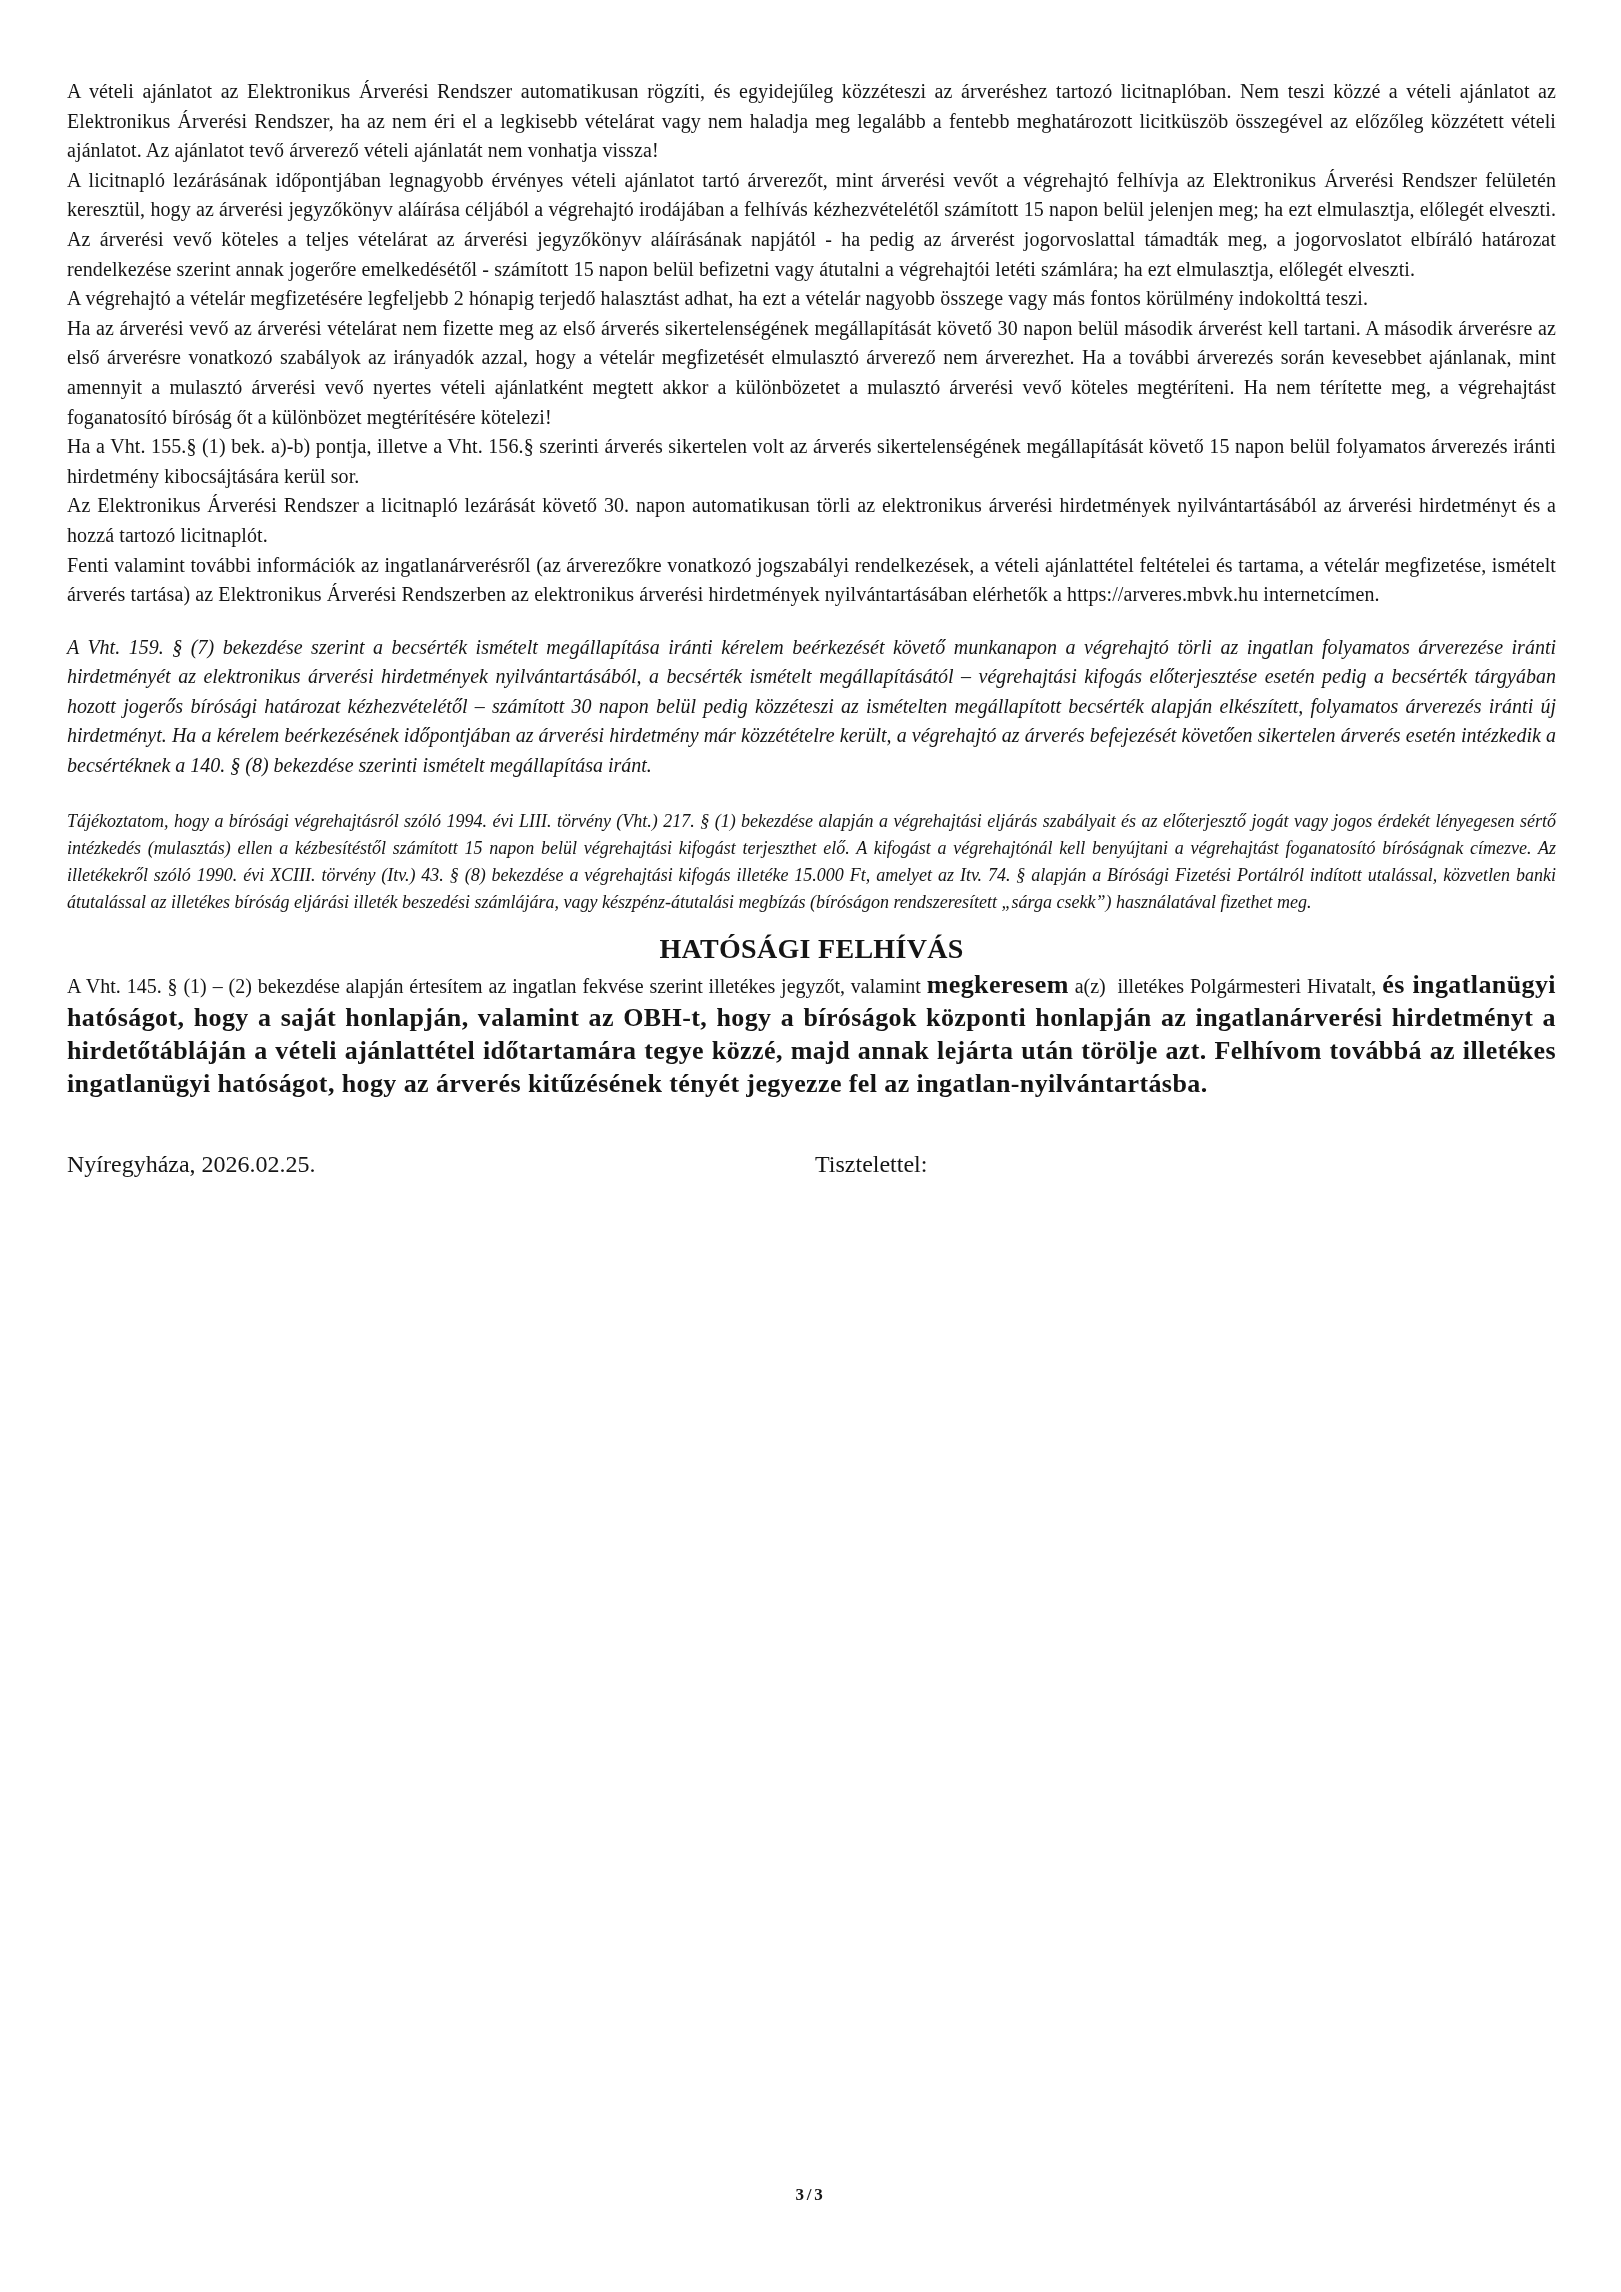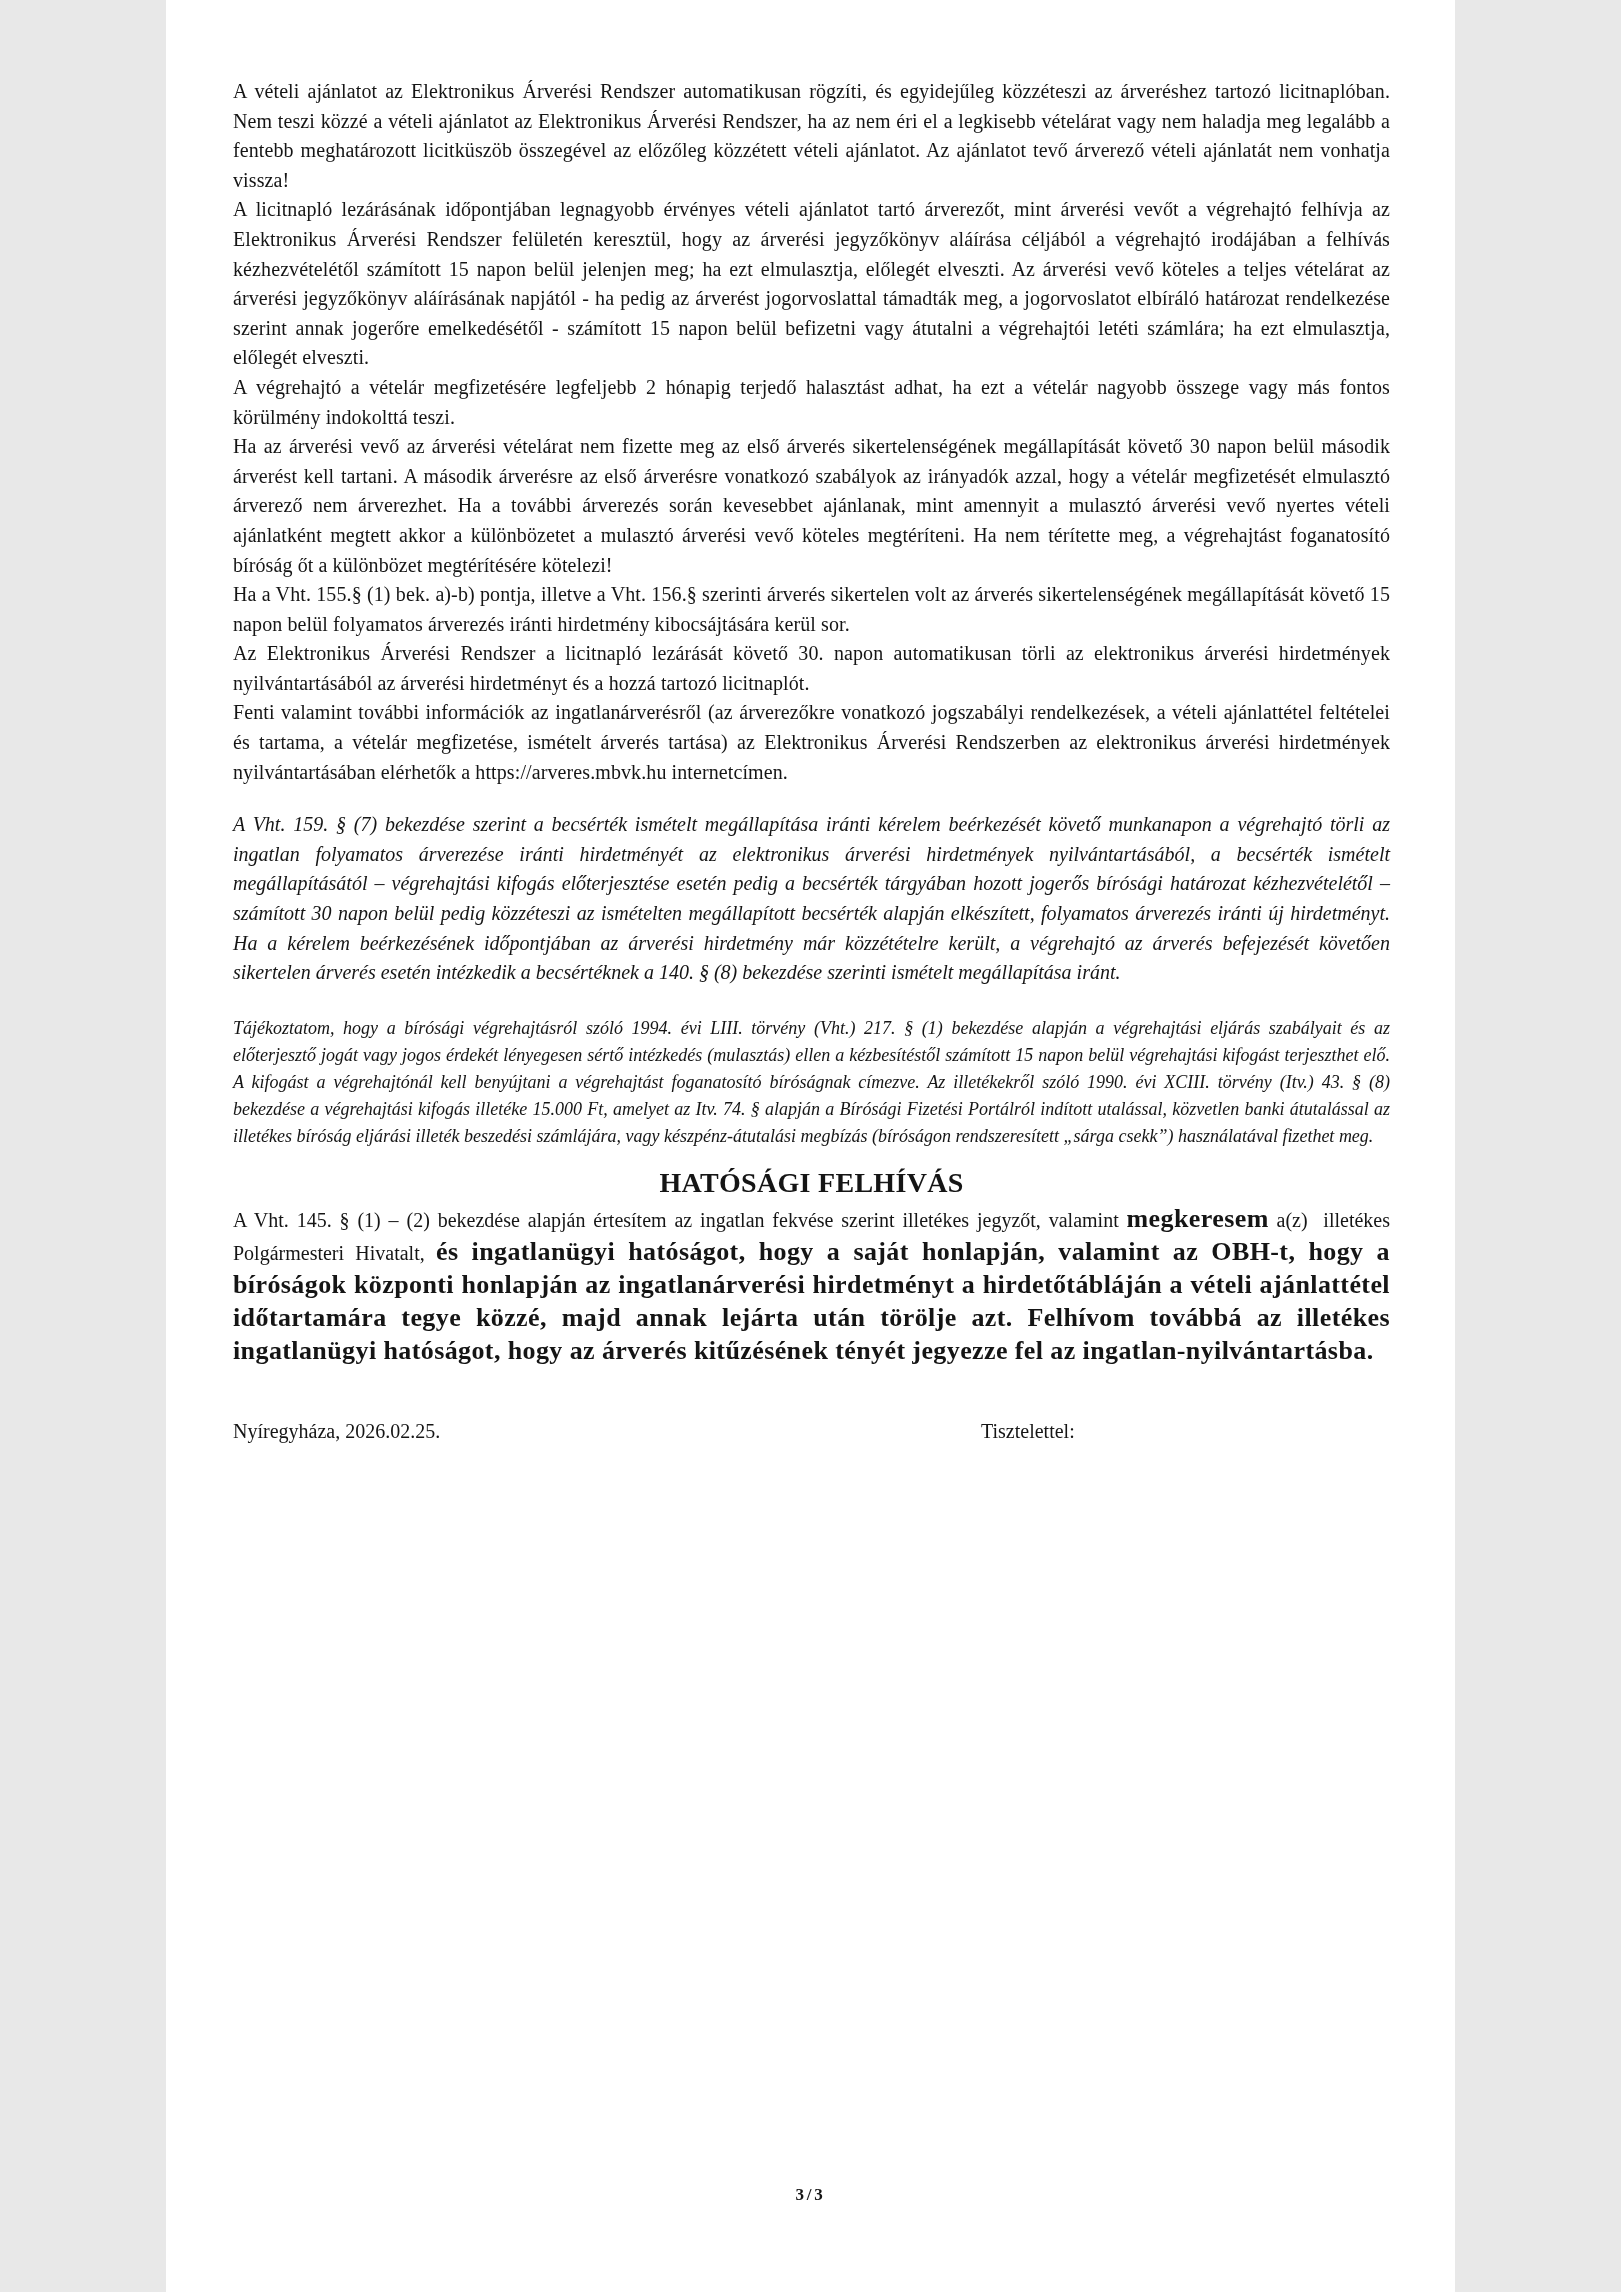--- a/index.html
+++ b/index.html
@@ -1,18 +1,18 @@
 <!DOCTYPE html>
 <html lang="hu" style="font-size:14.3px"><head>
 <meta charset="utf-8">
 <style>
   html, body { margin: 0; padding: 0; background: #e8e8e8; }
   .page {
     position: relative;
-    width: 1289px;
+    width: 1621px;
     height: 2293px;
     margin: 0 auto;
     background: #ffffff;
     box-sizing: border-box;
     padding: 77px 65px 0 67px;
     font-family: "Liberation Serif", serif;
     color: #151515;
     overflow: hidden;
   }
   .body-p {
@@ -54,21 +54,21 @@
   }
   .mixed-p .bseg {
     font-weight: bold;
     font-size: 26px;
     letter-spacing: 0.4px;
   }
   .closing-row {
     position: relative;
     margin-top: 49px;
     height: 29.6px;
-    font-size: 20px;
+    font-size: 24px;
     line-height: 29.6px;
   }
   .place-date { position: absolute; left: 0; top: 0; }
   .salutation { position: absolute; left: 748px; top: 0; }
   .signature-block {
     margin: 10.7px 0 0 837px;
     width: 502px;
     text-align: center;
     font-size: 20px;
     line-height: 29.6px;

